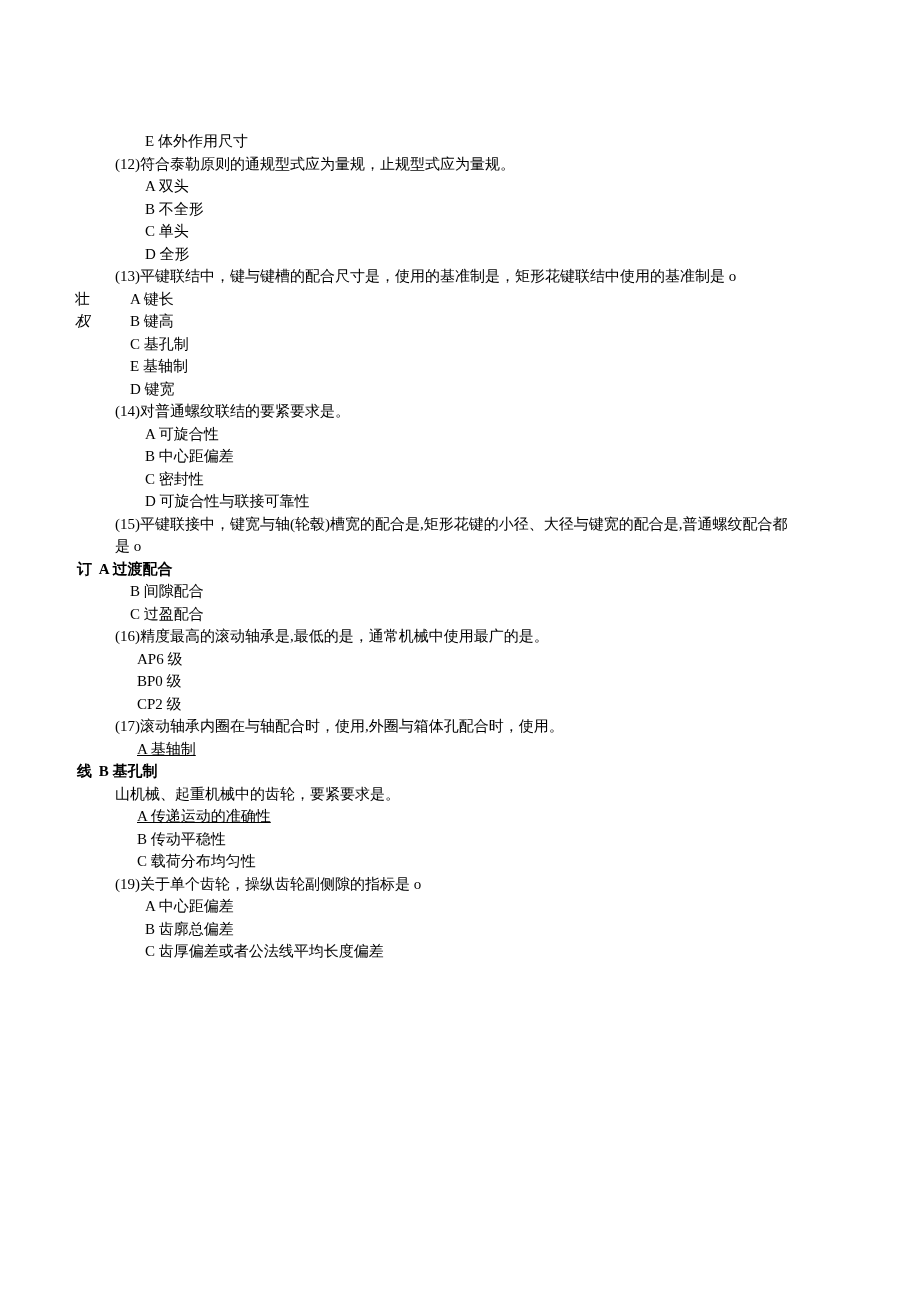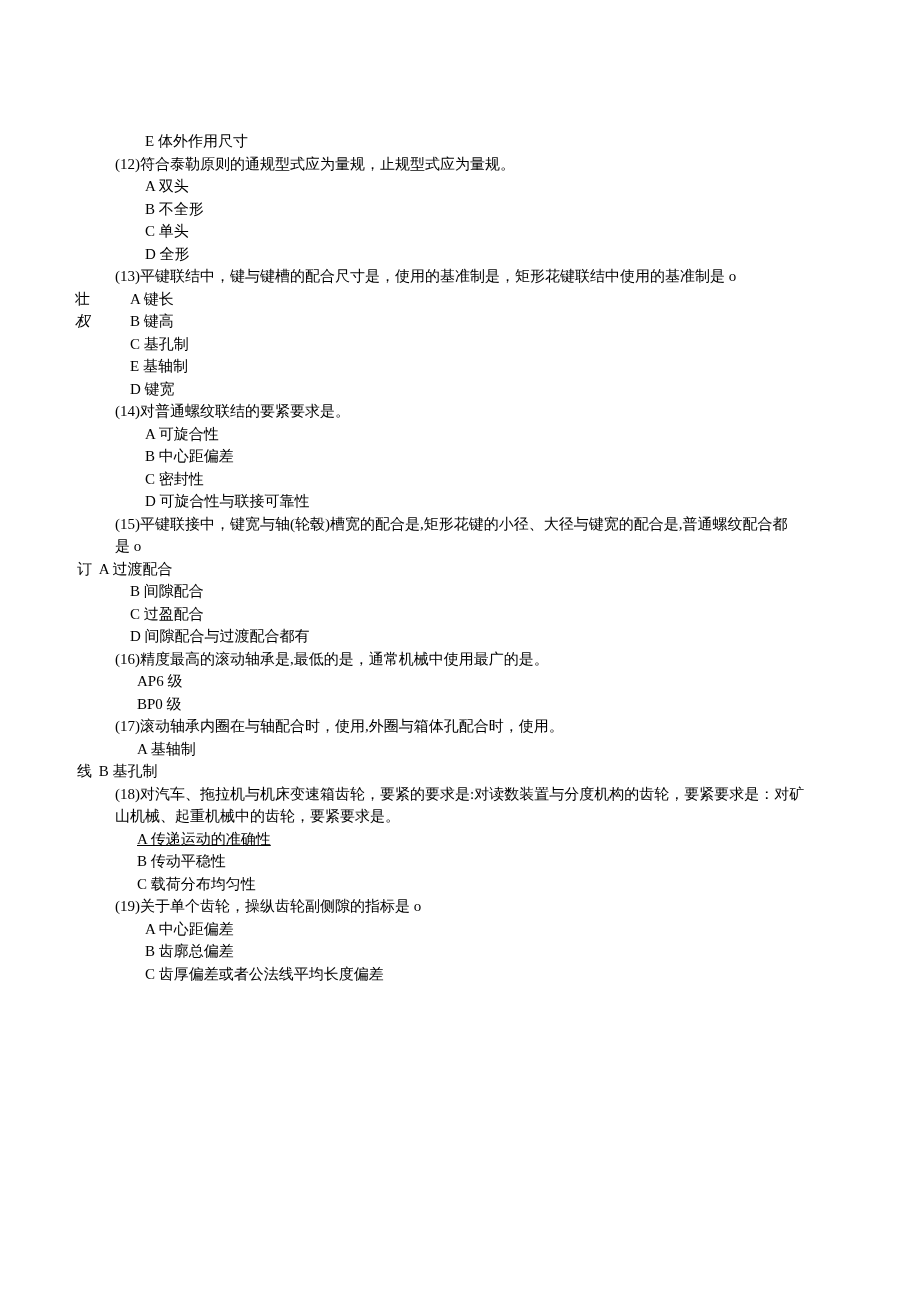--- a/index.html
+++ b/index.html
@@ -29,20 +29,21 @@
     white-space: pre;
   }
   .q-line {
     padding-left: 0;
   }
   .cont-line {
     padding-left: 0;
   }
   .outdent-line {
     margin-left: -38px;
+    font-weight: bold;
   }
 </style>
 </head>
 <body>
 
 <div class="page">
   <div class="content">
 
     <div class="opt-line">E 体外作用尺寸</div>
 
@@ -76,37 +77,36 @@
     <div class="cont-line">是 o</div>
 
     <div style="position: relative;">
       <div class="outdent-line">
         <span>订</span>
         <span style="margin-left: 3px;">A 过渡配合</span>
       </div>
     </div>
     <div class="opt-line" style="padding-left:15px;">B 间隙配合</div>
     <div class="opt-line" style="padding-left:15px;">C 过盈配合</div>
-    <div class="opt-line" style="padding-left:15px;">D 间隙配合与过渡配合都有</div>
 
     <div class="q-line">(16)精度最高的滚动轴承是,最低的是，通常机械中使用最广的是。</div>
     <div class="opt-line" style="padding-left:22px;">AP6 级</div>
     <div class="opt-line" style="padding-left:22px;">BP0 级</div>
+    <div class="opt-line" style="padding-left:22px;">CP2 级</div>
 
     <div class="q-line">(17)滚动轴承内圈在与轴配合时，使用,外圈与箱体孔配合时，使用。</div>
-    <div class="opt-line" style="padding-left:22px;">A 基轴制</div>
+    <div class="opt-line" style="padding-left:22px;text-decoration:underline;">A 基轴制</div>
 
     <div style="position: relative;">
       <div class="outdent-line">
         <span>线</span>
         <span style="margin-left: 3px;">B 基孔制</span>
       </div>
     </div>
 
-    <div class="q-line">(18)对汽车、拖拉机与机床变速箱齿轮，要紧的要求是:对读数装置与分度机构的齿轮，要紧要求是：对矿</div>
     <div class="cont-line">山机械、起重机械中的齿轮，要紧要求是。</div>
     <div class="opt-line" style="padding-left:22px;text-decoration:underline;">A 传递运动的准确性</div>
     <div class="opt-line" style="padding-left:22px;">B 传动平稳性</div>
     <div class="opt-line" style="padding-left:22px;">C 载荷分布均匀性</div>
 
     <div class="q-line">(19)关于单个齿轮，操纵齿轮副侧隙的指标是 o</div>
     <div class="opt-line">A 中心距偏差</div>
     <div class="opt-line">B 齿廓总偏差</div>
     <div class="opt-line">C 齿厚偏差或者公法线平均长度偏差</div>
 

